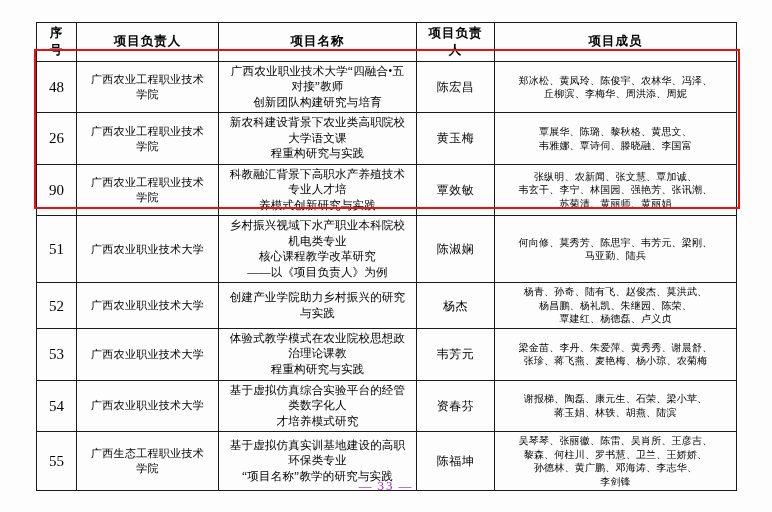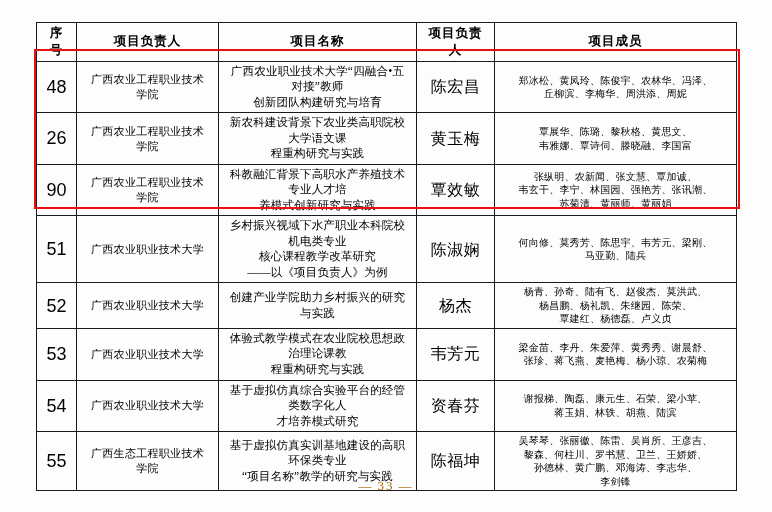--- a/index.html
+++ b/index.html
@@ -42,35 +42,35 @@
     height: 24px;
     letter-spacing: 1px;
   }
   .col-no    { width: 40px; }
   .col-unit  { width: 142px; }
   .col-proj  { width: 198px; }
   .col-lead  { width: 78px; }
   .col-mem   { width: 242px; }
 
   td.c-no {
-    font-size: 18px;
-    font-family: Liberation Sans, sans-serif;
+    font-size: 15px;
+    font-family: Liberation Serif, serif;
     margin-top: 16px;
   }
   td.c-unit {
     font-size: 11px;
     letter-spacing: 0.3px;
   }
   td.c-proj {
     font-size: 11.5px;
     line-height: 1.5;
     letter-spacing: 0.2px;
   }
   td.c-lead {
-    font-size: 16px;
+    font-size: 12px;
     letter-spacing: 0.5px;
   }
   td.c-mem {
     font-size: 10px;
     line-height: 1.55;
     letter-spacing: 0.2px;
   }
   .ln { display: block; }
 
   
@@ -81,21 +81,21 @@
     box-sizing: border-box;
   }
 
   #page-number {
     position: absolute;
     left: 0;
     right: 0;
     bottom: 18px;
     text-align: center;
     font-size: 13px;
-    color: #a16207;
+    color: #a21caf;
     font-family: "Liberation Serif", serif;
     letter-spacing: 2px;
   }
   .pg-dash { display: inline-block; padding: 0 4px; }
 </style>
 </head>
 <body>
 
 <div id="page">
 

